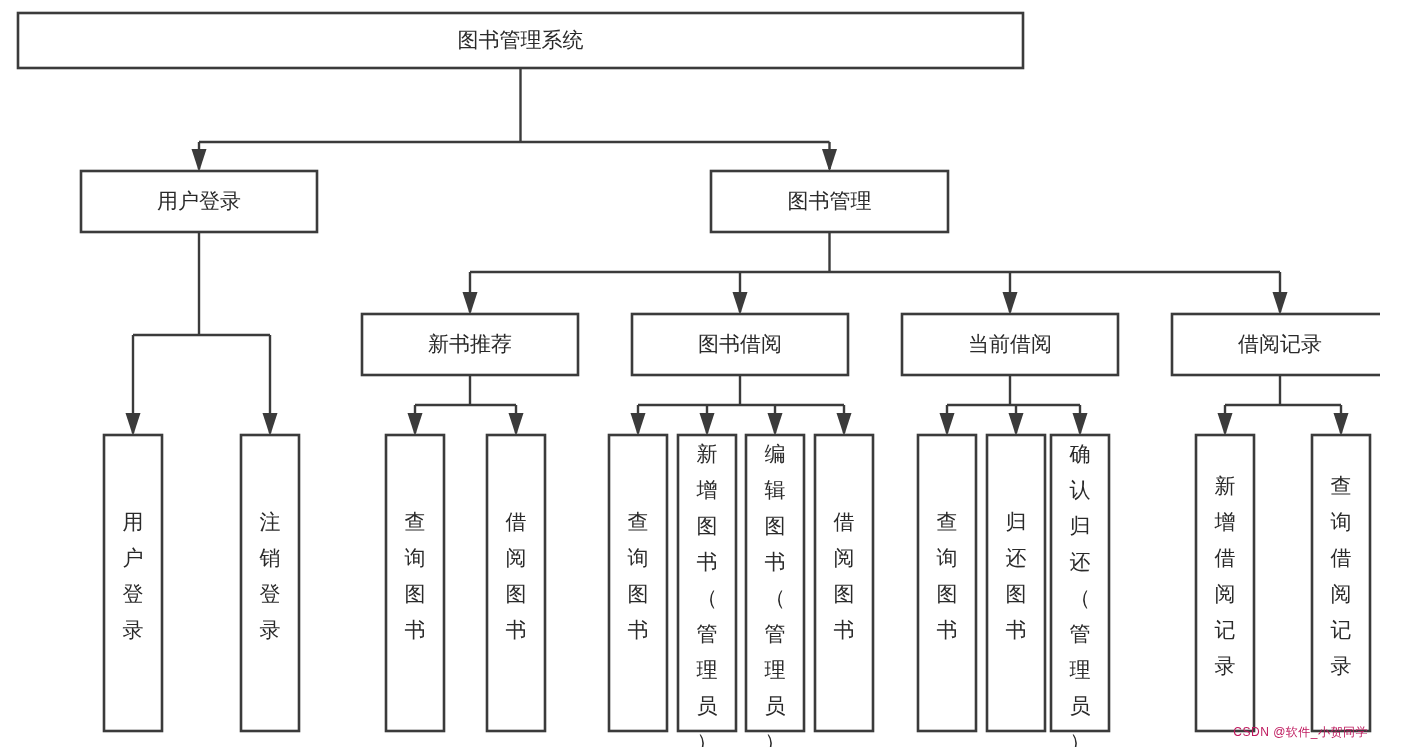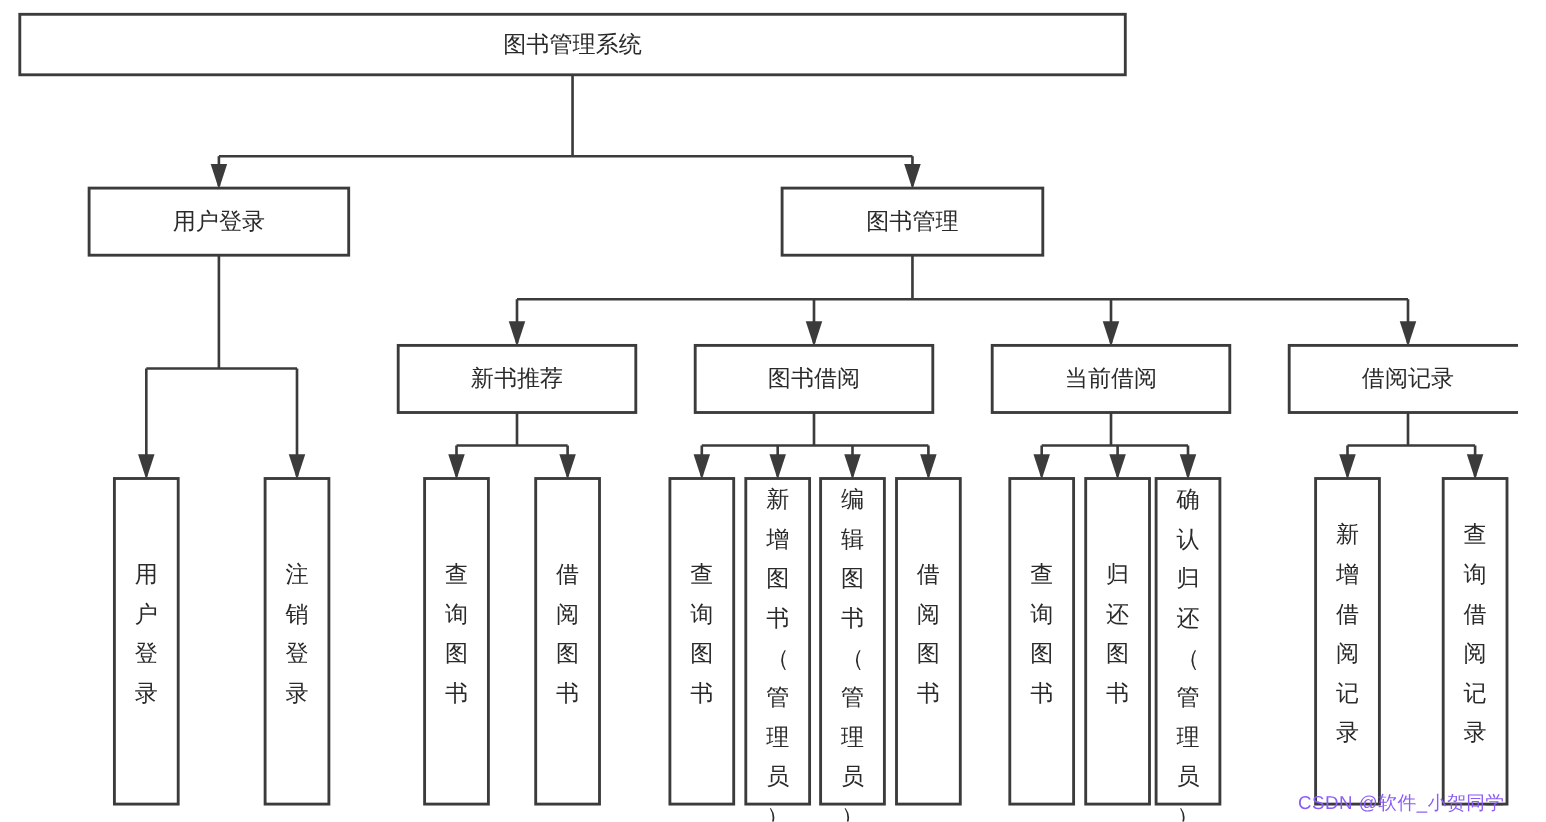--- a/index.html
+++ b/index.html
@@ -51,22 +51,22 @@
   .node-label-vertical {
     fill: #2a2a2a;
     font-family: "Liberation Sans", "DejaVu Sans", sans-serif;
     font-size: 21px;
     text-anchor: middle;
   }
   .watermark {
     position: absolute;
     right: 12px;
     bottom: 6px;
-    color: #8b5cf6;
-    font-size: 17px;
+    color: #be185d;
+    font-size: 12px;
     font-family: "Liberation Sans", "DejaVu Sans", sans-serif;
     letter-spacing: 0.5px;
     white-space: nowrap;
     user-select: none;
   }
 </style>
 </head>
 <body>
 
 <div id="diagram-root">

